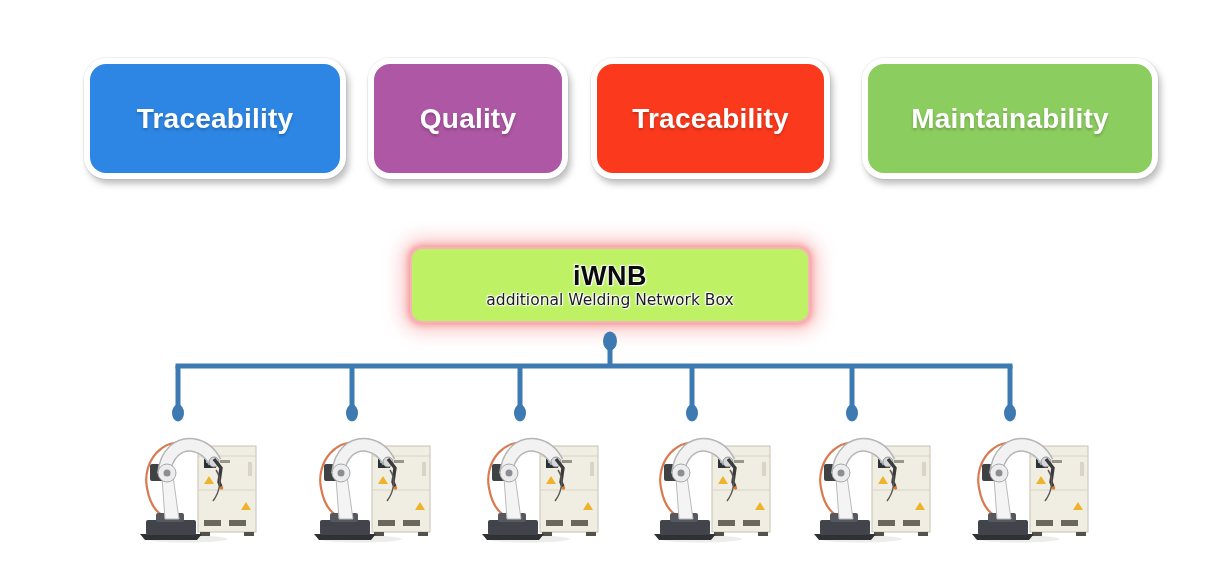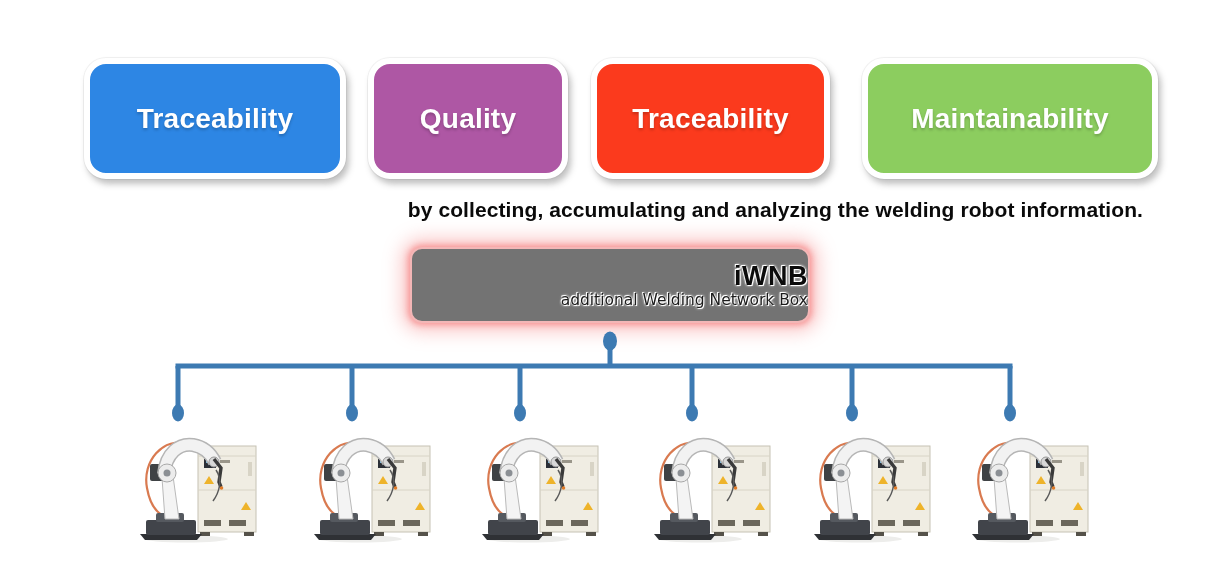--- a/index.html
+++ b/index.html
@@ -65,23 +65,22 @@
 <body>
 
 <div class="stage">
 
 
   <div class="badge pos0" style="background: rgb(45, 134, 228);">Traceability</div>
   <div class="badge pos1" style="background: rgb(174, 87, 164);">Quality</div>
   <div class="badge pos2" style="background: rgb(251, 58, 29);">Traceability</div>
   <div class="badge pos3" style="background: rgb(140, 205, 95);">Maintainability</div>
 
-  <div class="subline">by collecting, accumulating and analyzing the welding robot information.</div>
 
-  <div class="hub" style="background: #737373; align-items: flex-end;">
+  <div class="hub" style="background: #bef264;">
     <div class="hub-title">iWNB</div>
     <div class="hub-sub">additional Welding Network Box</div>
   </div>
 
   <svg class="net" viewBox="0 0 1213 564" style="color: rgb(61, 122, 178);">
     <g stroke="currentColor" fill="currentColor" stroke-width="5">
       <ellipse cx="610" cy="341" rx="7" ry="9.5" stroke="none"></ellipse>
       <line x1="610" y1="344" x2="610" y2="368"></line>
       <line x1="175.5" y1="366" x2="1012.5" y2="366"></line>
       <g>

